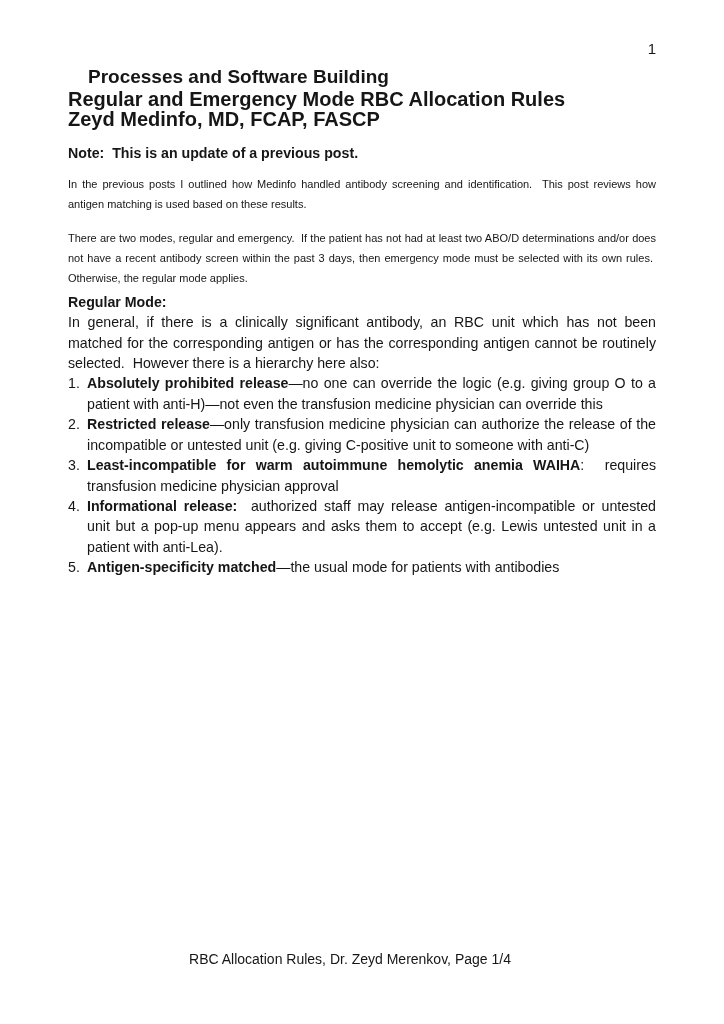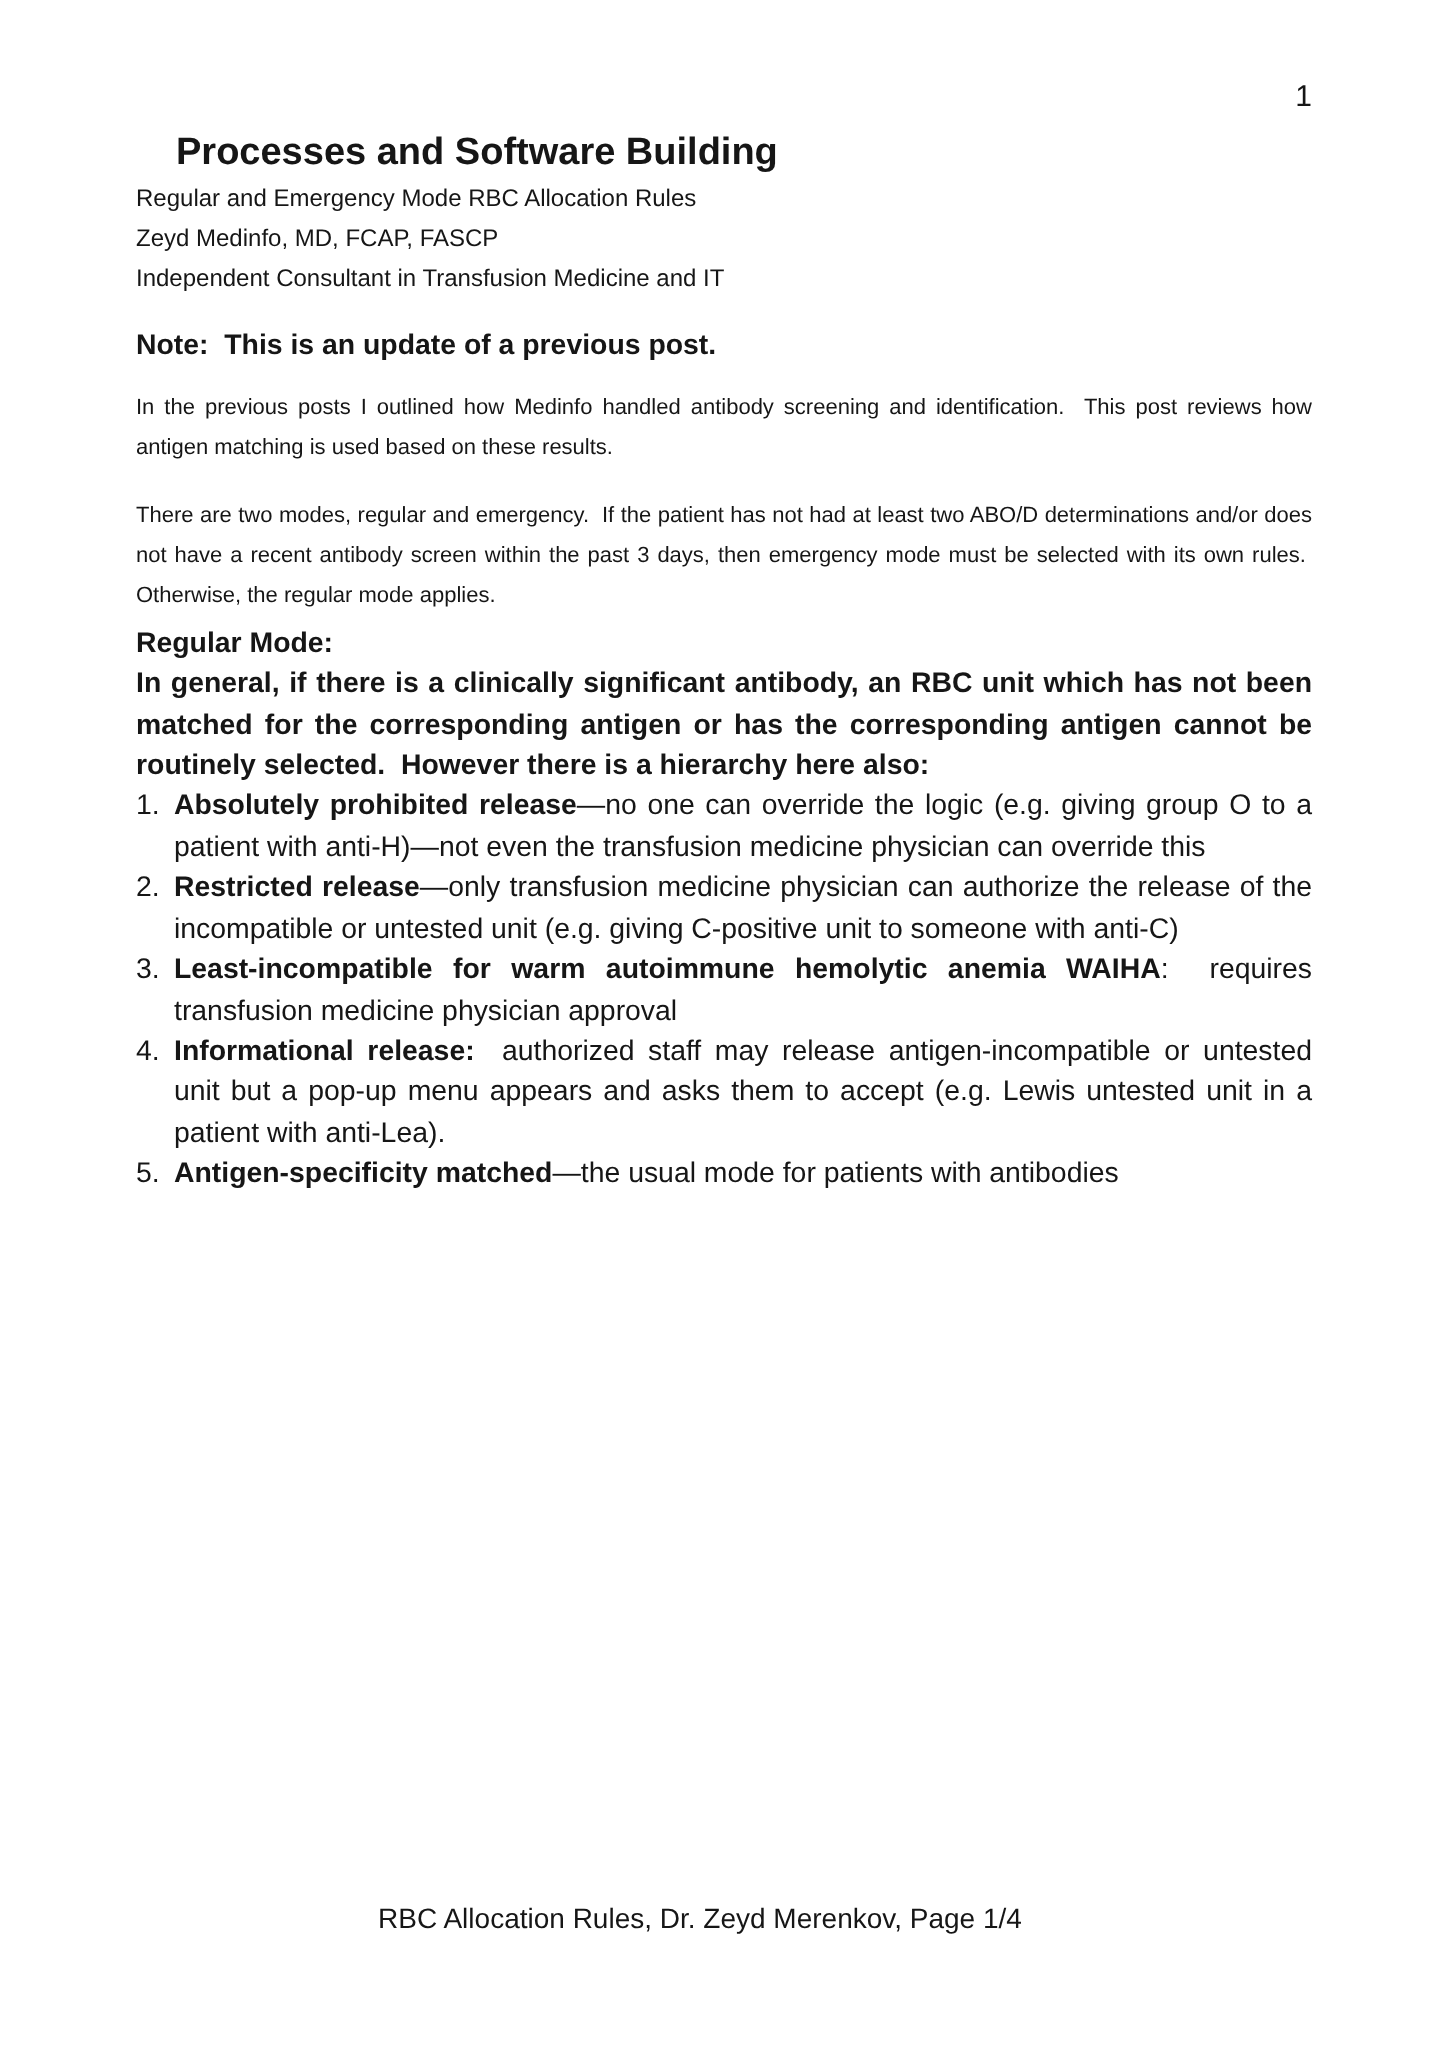--- a/index.html
+++ b/index.html
@@ -32,23 +32,23 @@
     text-align: right;
   }
   .doc-title {
     margin-top: 6px;
     font-size: 19px;
     line-height: 24px;
     font-weight: bold;
     margin-left: 20px;
   }
   .doc-sub {
-    font-size: 12px;
+    font-size: 20px;
     line-height: 20px;
-    font-weight: normal;
+    font-weight: bold;
   }
   .note {
     margin-top: 14px;
     font-size: 14.2px;
     line-height: 20.4px;
     font-weight: bold;
   }
   .para {
     font-size: 11px;
     line-height: 20.4px;
@@ -59,21 +59,20 @@
   .regular-block { margin-top: 3px; }
   .regular-heading {
     font-size: 14.2px;
     line-height: 20.4px;
     font-weight: bold;
   }
   .regular-intro {
     font-size: 14.2px;
     line-height: 20.4px;
     text-align: justify;
-    font-weight: bold;
   }
   .numbered-list { }
   .list-item {
     position: relative;
     padding-left: 19px;
     font-size: 14.2px;
     line-height: 20.4px;
     text-align: justify;
   }
   .list-item .num {
@@ -96,21 +95,20 @@
 <body>
 
 <div class="page">
   <div class="content">
 
     <div class="page-num">1</div>
 
     <div class="doc-title">Processes and Software Building</div>
     <div class="doc-sub">Regular and Emergency Mode RBC Allocation Rules</div>
     <div class="doc-sub">Zeyd Medinfo, MD, FCAP, FASCP</div>
-    <div class="doc-sub">Independent Consultant in Transfusion Medicine and IT</div>
 
     <div class="note">Note:&nbsp; This is an update of a previous post.</div>
 
     <p class="para p1">In the previous posts I outlined how Medinfo handled antibody screening and identification.&nbsp; This post reviews how antigen matching is used based on these results.</p>
     <p class="para p2">There are two modes, regular and emergency.&nbsp; If the patient has not had at least two ABO/D determinations and/or does not have a recent antibody screen within the past 3 days, then emergency mode must be selected with its own rules.&nbsp; Otherwise, the regular mode applies.</p>
 
     <div class="regular-block">
       <div class="regular-heading">Regular Mode:</div>
       <div class="regular-intro">In general, if there is a clinically significant antibody, an RBC unit which has not been matched for the corresponding antigen or has the corresponding antigen cannot be routinely selected.&nbsp; However there is a hierarchy here also:</div>
 

